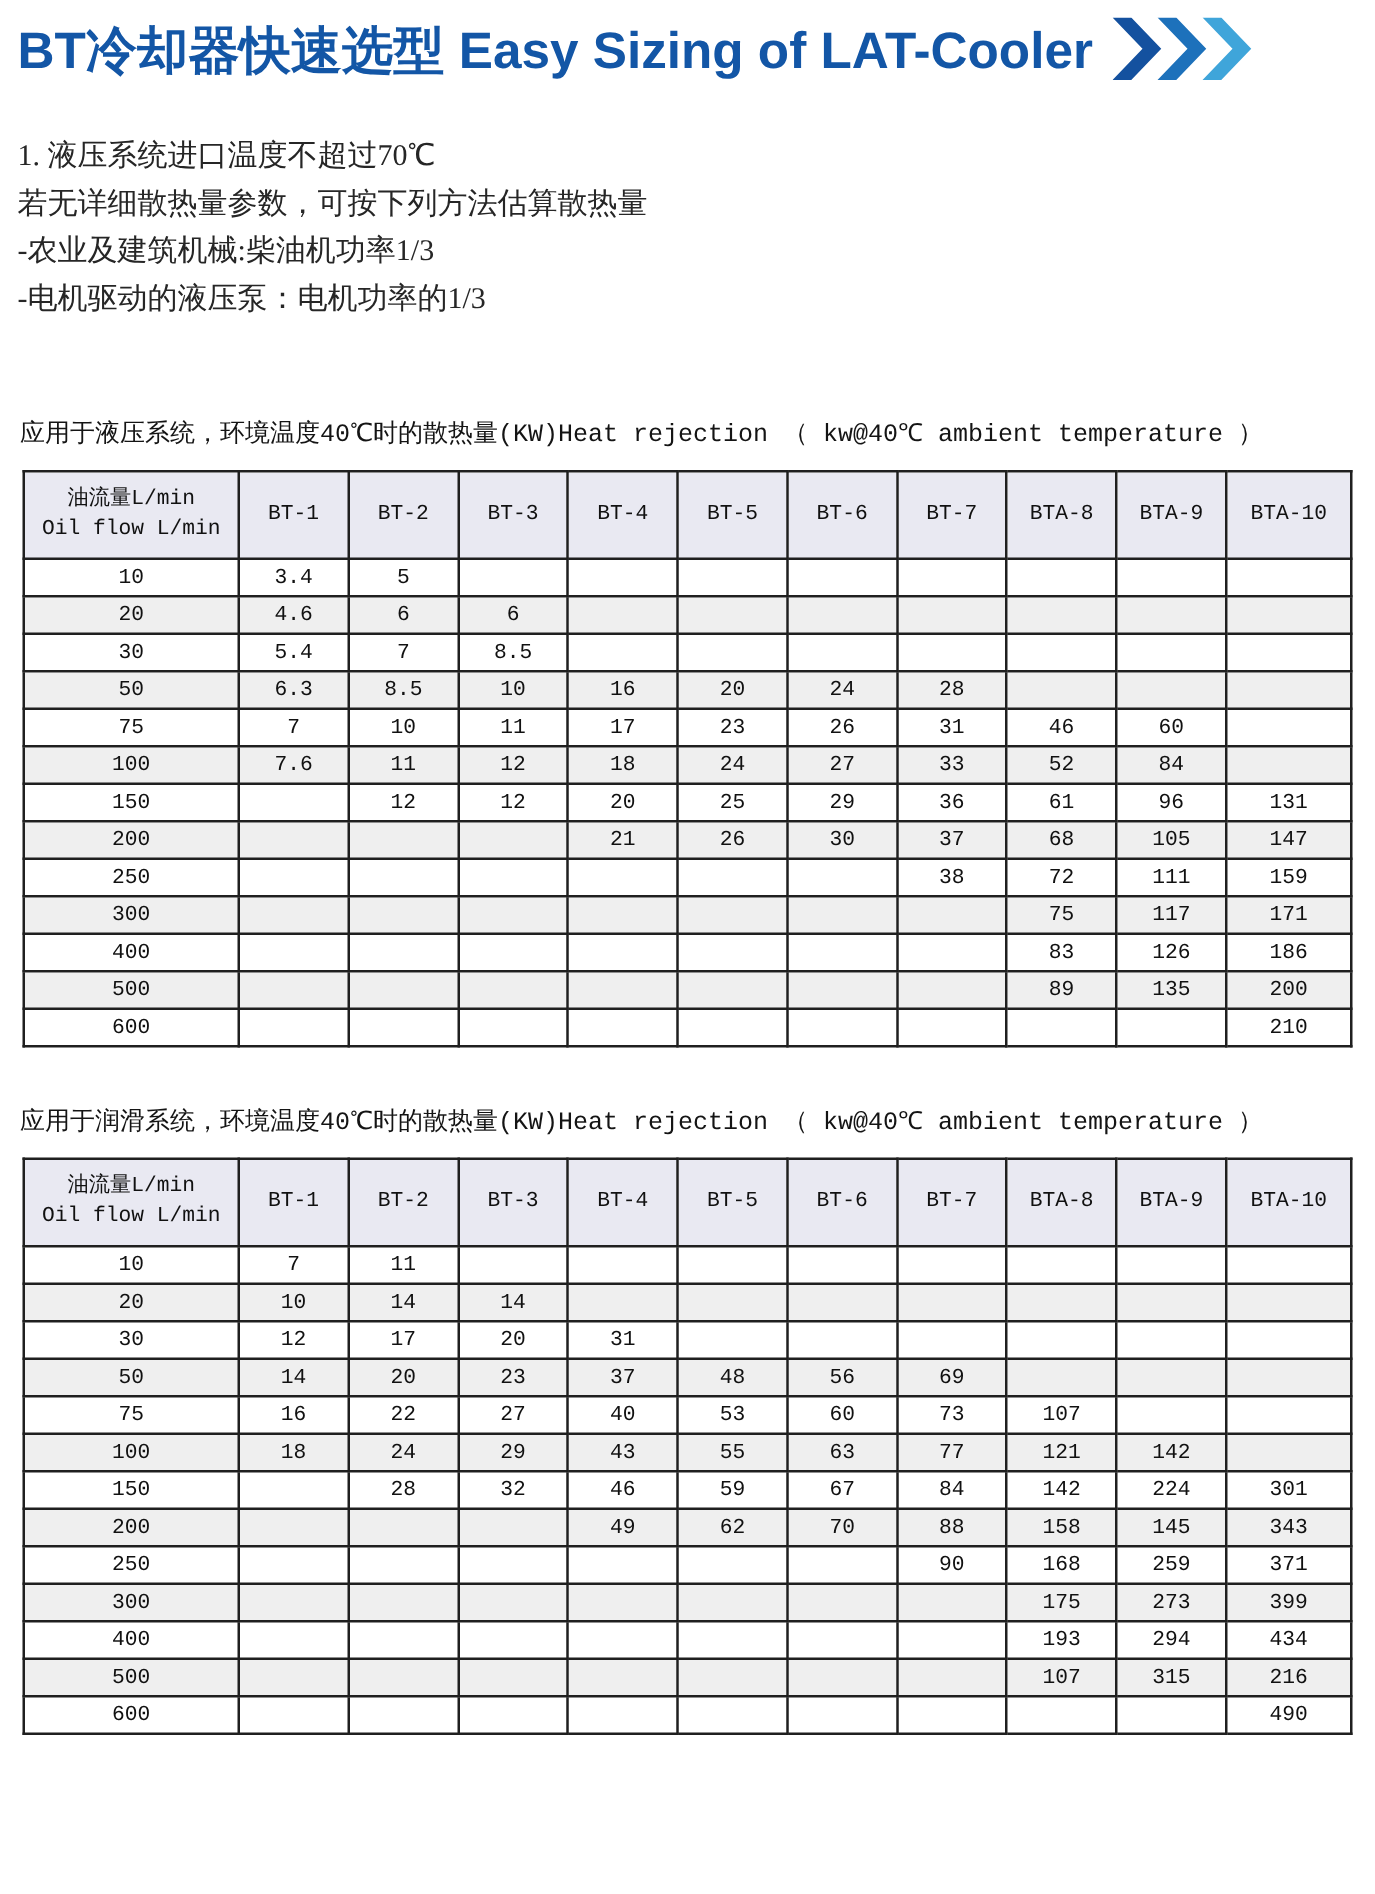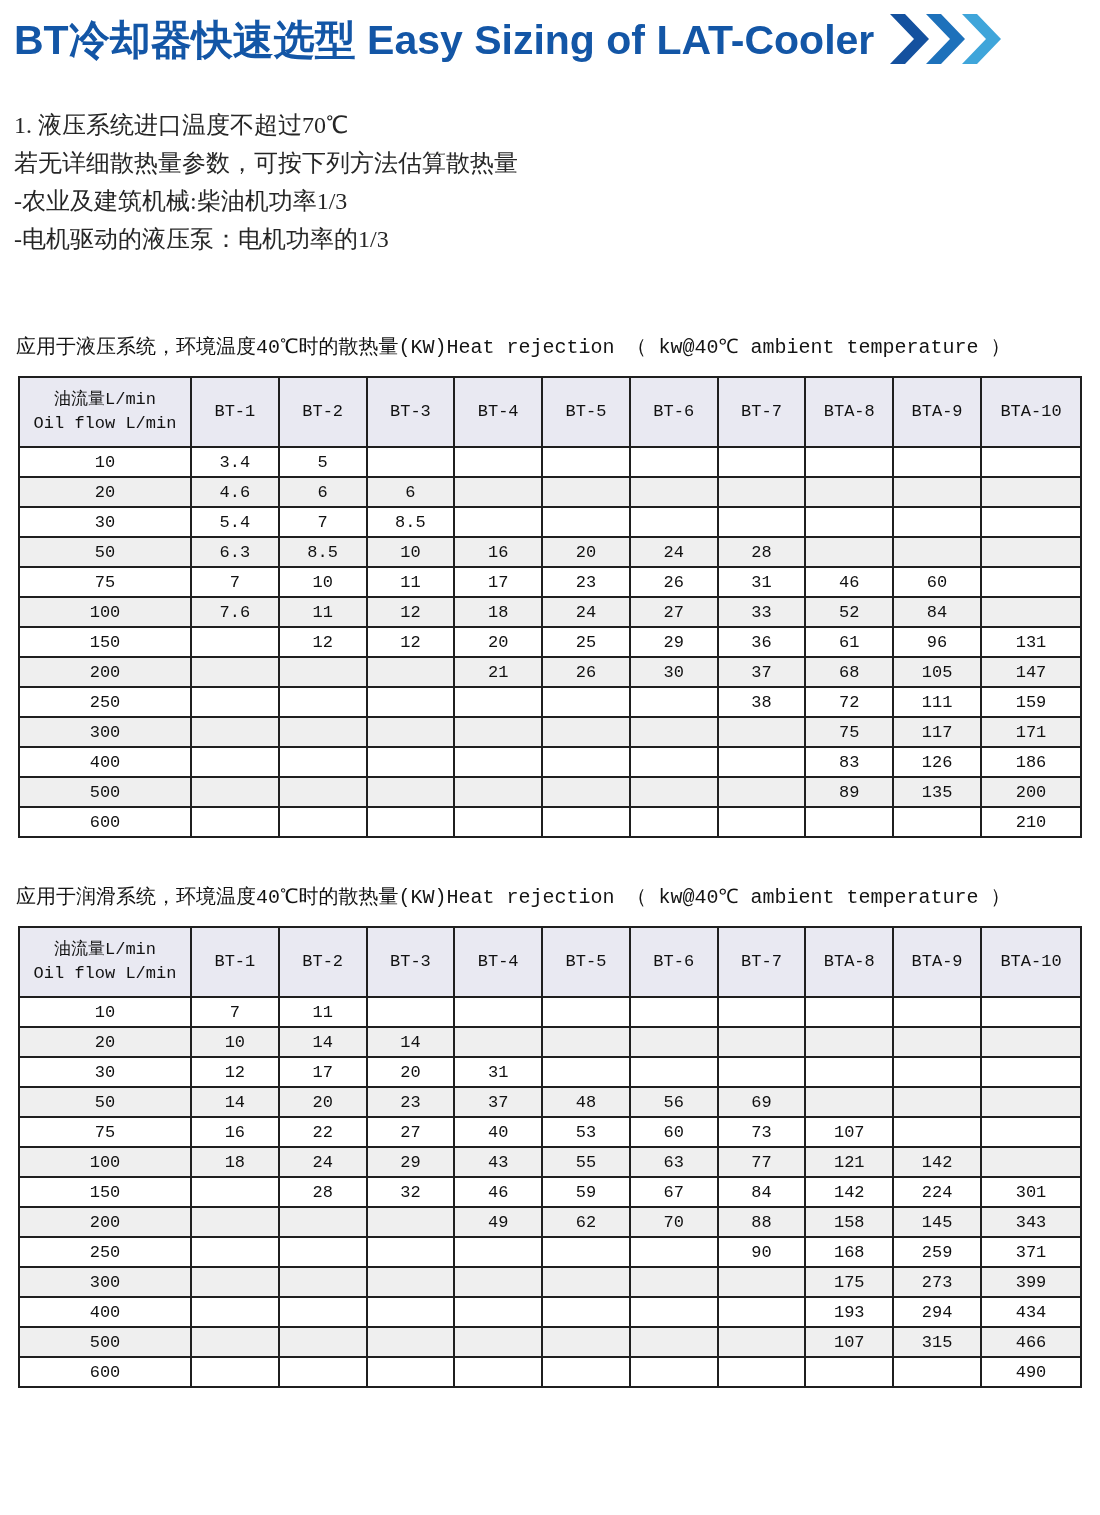--- a/index.html
+++ b/index.html
@@ -488,21 +488,21 @@
             <td>500</td>
             <td></td>
             <td></td>
             <td></td>
             <td></td>
             <td></td>
             <td></td>
             <td></td>
             <td>107</td>
             <td>315</td>
-            <td>466</td>
+            <td>216</td>
           </tr>
           <tr>
             <td>600</td>
             <td></td>
             <td></td>
             <td></td>
             <td></td>
             <td></td>
             <td></td>
             <td></td>

